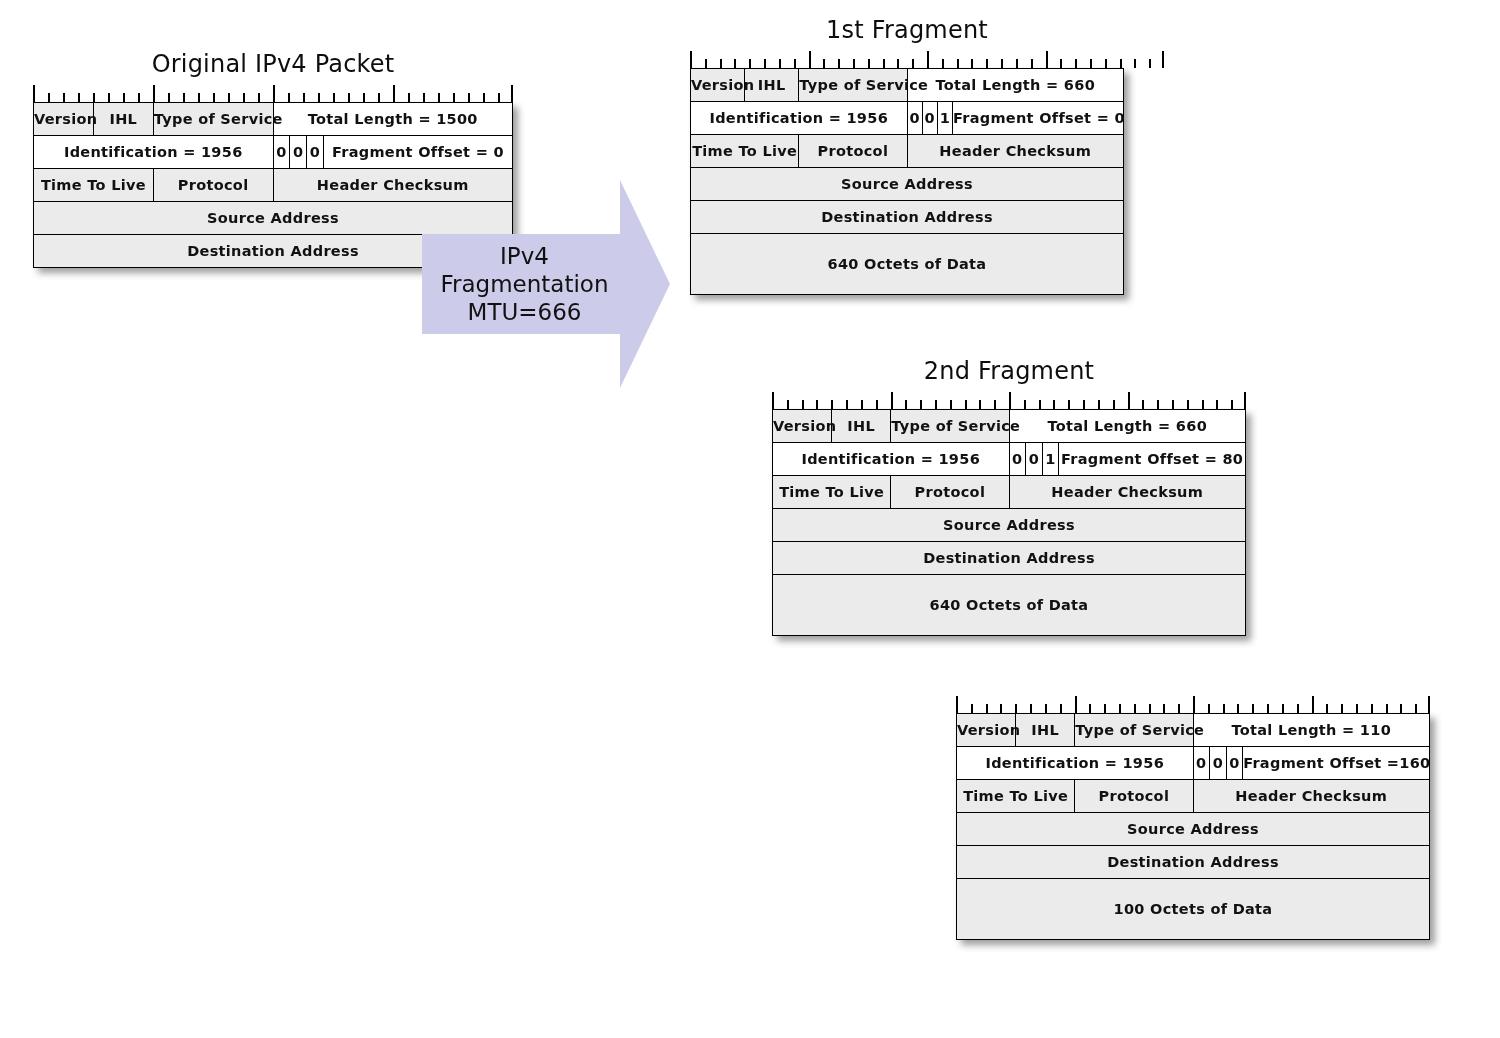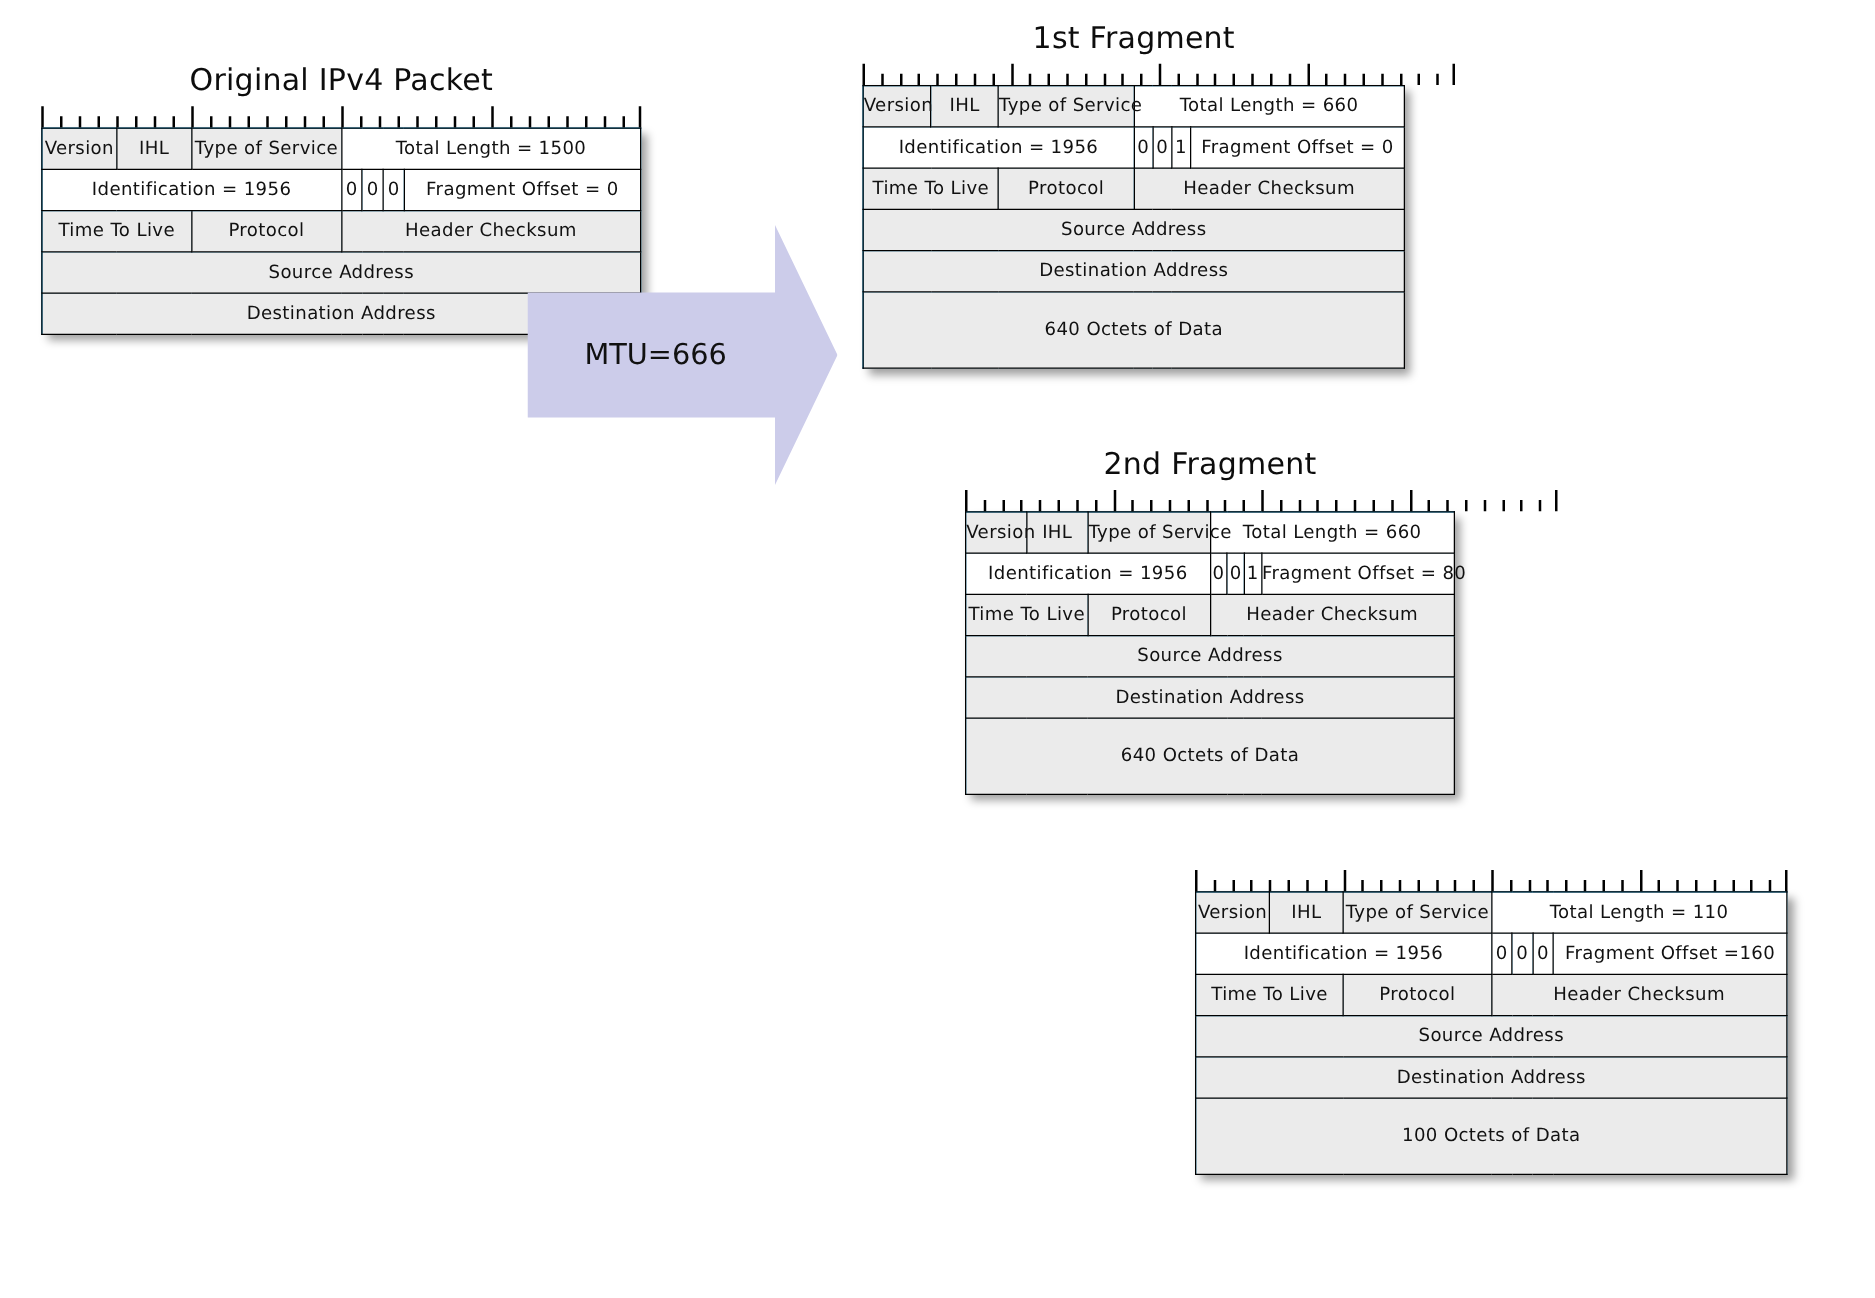--- a/index.html
+++ b/index.html
@@ -45,23 +45,24 @@
     background: #000;
   }
   .ruler .tick.minor { height: 9px; }
   .ruler .tick.major { height: 17px; }
 
   
   .pkt-table {
     border-collapse: collapse;
     table-layout: fixed;
     width: 100%;
-    background: #0ea5e9;
+    background: #e5e5e5;
     box-shadow: 5px 5px 7px rgba(0,0,0,0.38);
     border: 1.5px solid #000;
+    font-weight: bold;
   }
   .pkt-table td {
     border: 1.5px solid #000;
     text-align: center;
     vertical-align: middle;
     font-size: 14.5px;
     font-family: "DejaVu Sans", sans-serif;
     color: #111;
     background: #ebebeb;
     padding: 0;
@@ -159,20 +160,21 @@
   </table>
 </div>
 
 <div style="position:absolute; left:422px; top:168px; width:248px; height:232px;">
   <svg width="248" height="232" viewBox="0 0 248 232">
     <polygon points="0,66 198,66 198,12 248,116 198,220 198,166 0,166" fill="#ccccea"></polygon>
   </svg>
   <div style="position:absolute; left:0; top:0; width:205px; height:232px;
               display:flex; flex-direction:column; align-items:center; justify-content:center;
               font-size:23px; line-height:1.22; color:#111; text-align:center;">
+    <span>IPv4 Fragmentation</span>
     <span>MTU=666</span>
   </div>
 </div>
 
 <div class="packet" style="left:690px; top:18px; width:434px;">
   <div class="packet-title">1st Fragment</div>
   <div class="ruler">
       <div class="tick major" style="left: 0px;"></div>
       <div class="tick minor" style="left: 14.8125px;"></div>
       <div class="tick minor" style="left: 29.625px;"></div>
@@ -242,21 +244,21 @@
       <tr>
         <td colspan="7">Destination Address</td>
       </tr>
       <tr>
         <td class="data-row" colspan="7">640 Octets of Data</td>
       </tr>
     </tbody>
   </table>
 </div>
 
-<div class="packet" style="left:772px; top:359px; width:392px;">
+<div class="packet" style="left:772px; top:359px; width:474px;">
   <div class="packet-title">2nd Fragment</div>
   <div class="ruler">
       <div class="tick major" style="left: 0px;"></div>
       <div class="tick minor" style="left: 14.8125px;"></div>
       <div class="tick minor" style="left: 29.625px;"></div>
       <div class="tick minor" style="left: 44.4375px;"></div>
       <div class="tick minor" style="left: 59.25px;"></div>
       <div class="tick minor" style="left: 74.0625px;"></div>
       <div class="tick minor" style="left: 88.875px;"></div>
       <div class="tick minor" style="left: 103.688px;"></div>

